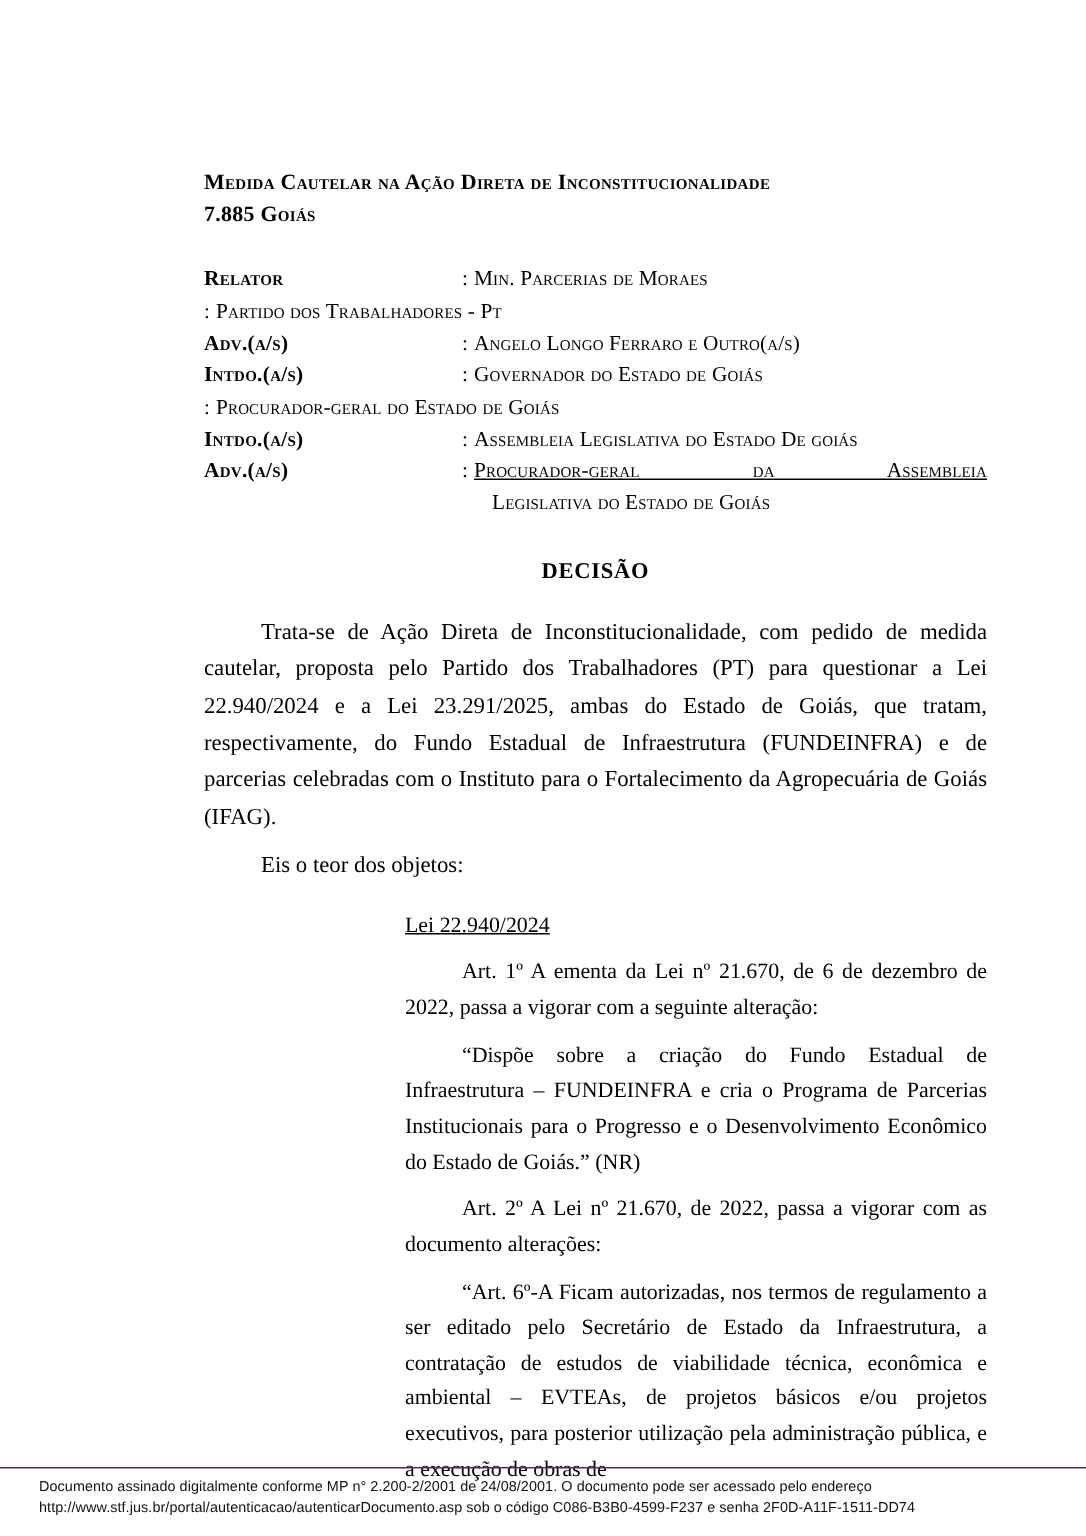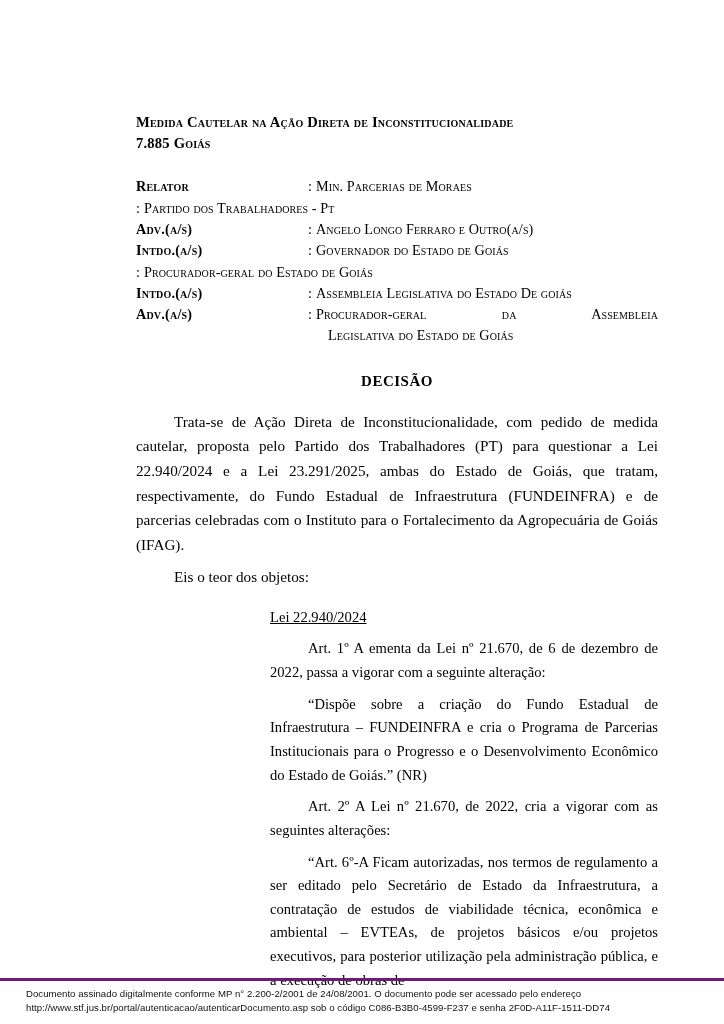--- a/index.html
+++ b/index.html
@@ -56,20 +56,21 @@
     width: 8px;
     flex: 0 0 8px;
   }
   .party-value {
     flex: 1 1 auto;
     letter-spacing: 0.1px;
   }
   .party-value.justify {
     text-align: justify;
     text-align-last: justify;
+    text-decoration: underline;
   }
   .party-value-cont {
     padding-left: 12px;
     letter-spacing: 0.1px;
     font-variant: small-caps;
     font-size: 14.2px;
   }
   .decision-heading {
     text-align: center;
     font-weight: bold;
@@ -108,21 +109,21 @@
     font-size: 14.6px;
     line-height: 1.62;
     margin: 0 0 8px 0;
   }
   .footer {
     position: absolute;
     left: 0;
     right: 0;
     bottom: 0;
     height: 46px;
-    border-top: 3px solid #701a75;
+    border-top: 1px solid #701a75;
     box-sizing: border-box;
     padding: 6px 26px 0 26px;
   }
   .footer-line {
     font-family: "Liberation Sans", sans-serif;
     font-size: 9.6px;
     line-height: 1.45;
     color: #111111;
     letter-spacing: 0.05px;
   }
@@ -191,21 +192,21 @@
 
     <div class="decision-heading">DECISÃO</div>
 
     <p class="body-text">Trata-se de Ação Direta de Inconstitucionalidade, com pedido de medida cautelar, proposta pelo Partido dos Trabalhadores (PT) para questionar a Lei 22.940/2024 e a Lei 23.291/2025, ambas do Estado de Goiás, que tratam, respectivamente, do Fundo Estadual de Infraestrutura (FUNDEINFRA) e de parcerias celebradas com o Instituto para o Fortalecimento da Agropecuária de Goiás (IFAG).</p>
     <p class="body-text">Eis o teor dos objetos:</p>
 
     <div class="law-label"><span>Lei 22.940/2024</span></div>
 
     <p class="quote-art">Art. 1º A ementa da Lei nº 21.670, de 6 de dezembro de 2022, passa a vigorar com a seguinte alteração:</p>
     <p class="quote-block">“Dispõe sobre a criação do Fundo Estadual de Infraestrutura – FUNDEINFRA e cria o Programa de Parcerias Institucionais para o Progresso e o Desenvolvimento Econômico do Estado de Goiás.” (NR)</p>
-    <p class="quote-art">Art. 2º A Lei nº 21.670, de 2022, cria a vigorar com as seguintes alterações:</p>
+    <p class="quote-art">Art. 2º A Lei nº 21.670, de 2022, passa a vigorar com as documento alterações:</p>
     <p class="quote-block">“Art. 6º-A Ficam autorizadas, nos termos de regulamento a ser editado pelo Secretário de Estado da Infraestrutura, a contratação de estudos de viabilidade técnica, econômica e ambiental – EVTEAs, de projetos básicos e/ou projetos executivos, para posterior utilização pela administração pública, e a execução de obras de</p>
 
   </div>
 
   <div class="footer">
     <div class="footer-line">Documento assinado digitalmente conforme MP n° 2.200-2/2001 de 24/08/2001. O documento pode ser acessado pelo endereço</div>
     <div class="footer-line">http://www.stf.jus.br/portal/autenticacao/autenticarDocumento.asp sob o código C086-B3B0-4599-F237 e senha 2F0D-A11F-1511-DD74</div>
   </div>
 
 </div>

